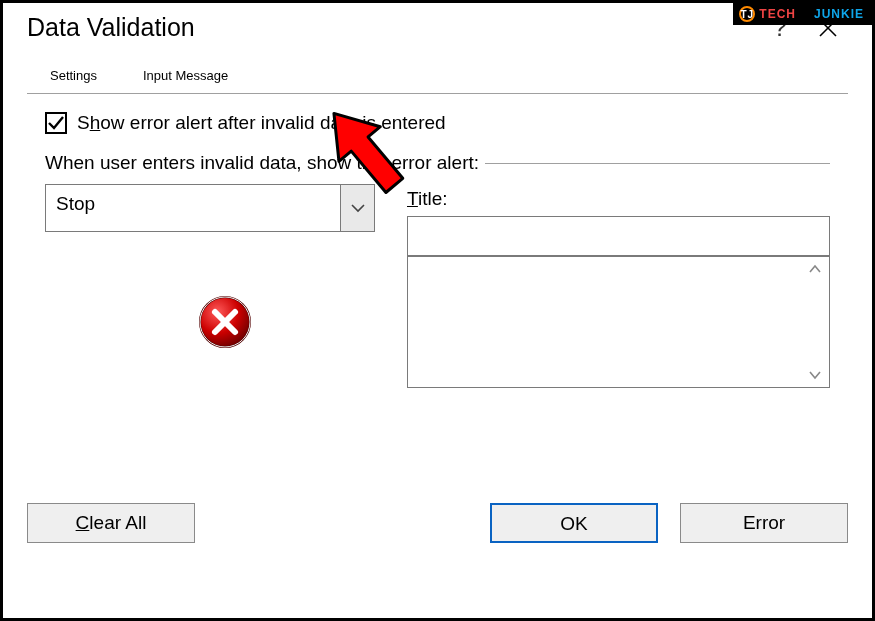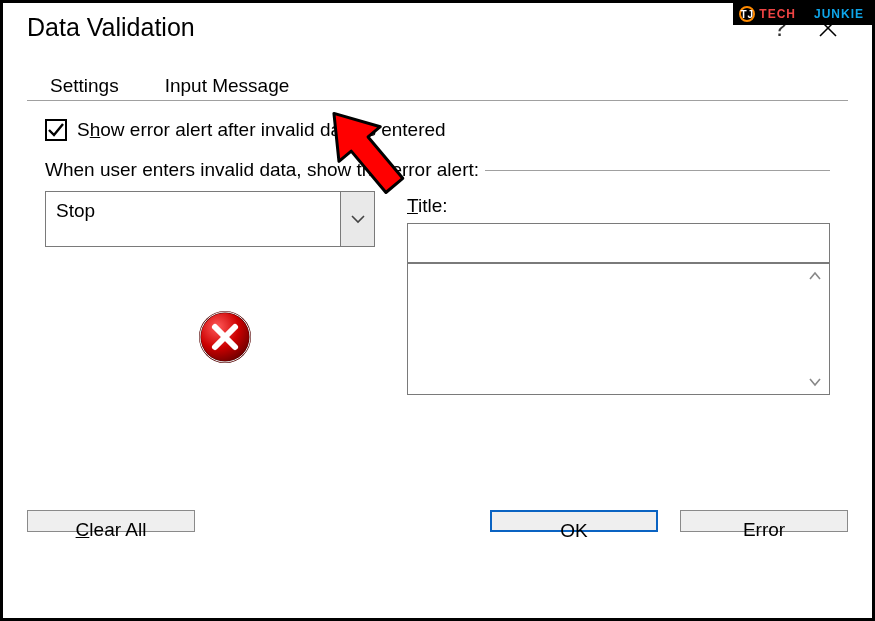--- a/index.html
+++ b/index.html
@@ -40,23 +40,23 @@
   .tabs {
     display: flex;
     align-items: flex-end;
     margin: 0 24px;
     position: relative;
   }
   .tab {
     padding: 8px 22px 10px 22px;
     border: 1px solid transparent;
     cursor: pointer;
-    font-size: 19px;
+    font-size: 13px;
     position: relative;
-    top: 8px;
+    top: 1px;
   }
   .tab.active {
     border: 1px dotted #000;
     border-bottom: 1px solid #fff;
     background: #fff;
     z-index: 2;
   }
   .panel {
     position: relative;
     margin: 0 24px;
@@ -100,21 +100,21 @@
   }
   .col-left { width: 330px; }
   .col-right { flex: 1; }
 
   .field-label { margin: 4px 0 6px 0; }
   .u { text-decoration: underline; }
 
   .select-wrap {
     display: flex;
     border: 1px solid #7a7a7a;
-    height: 56px;
+    height: 48px;
     background: #fff;
   }
   .select-wrap .value {
     flex: 1;
     padding: 6px 10px;
     line-height: 26px;
   }
   .select-wrap .drop {
     width: 34px;
     border-left: 1px solid #7a7a7a;
@@ -154,21 +154,21 @@
   
   .footer {
     display: flex;
     margin: 0 24px;
     padding-top: 6px;
     align-items: center;
   }
   .footer .spacer { flex: 1; }
   .btn {
     width: 168px;
-    height: 22px;
+    height: 40px;
     border: 1px solid #8a8a8a;
     background: #efefef;
     text-align: center;
     line-height: 38px;
     cursor: pointer;
     font-size: 19px;
   }
   .btn.primary {
     border: 2px solid #0a63c2;
   }

